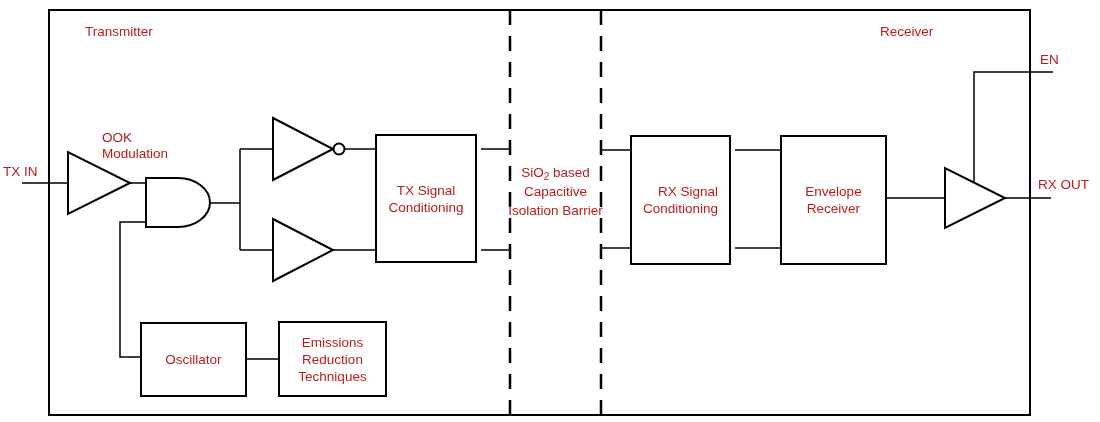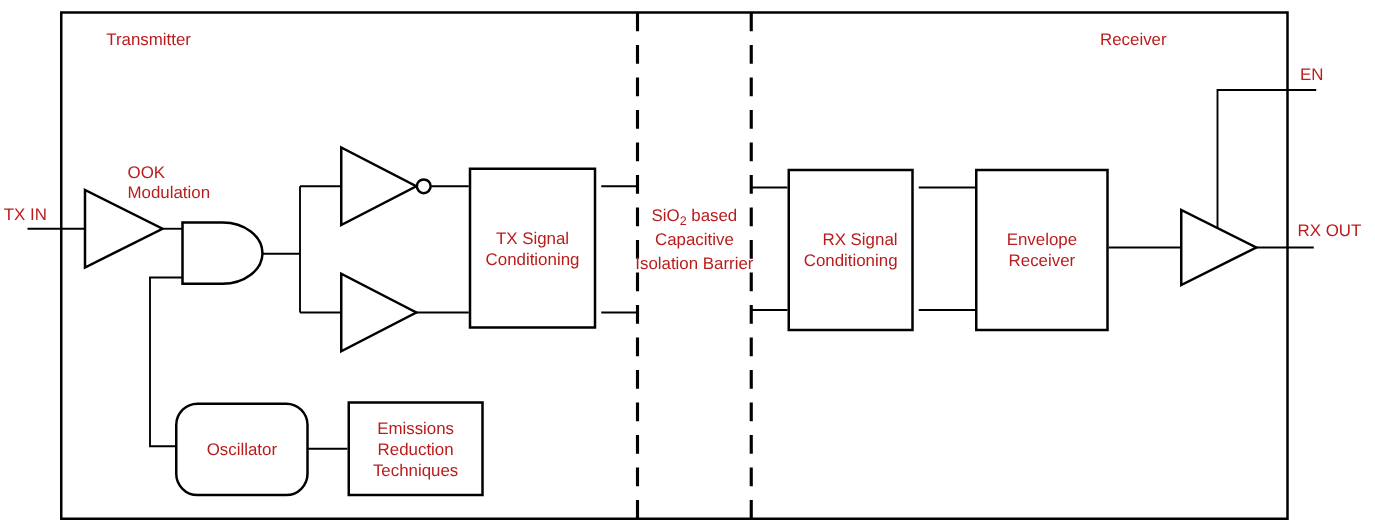--- a/index.html
+++ b/index.html
@@ -42,21 +42,21 @@
   .barrier-label sub { font-size: 10px; line-height: 0; vertical-align: -3px; }
   .lbl-transmitter { left: 85px;  top: 24px; }
   .lbl-receiver    { left: 880px; top: 24px; }
   .lbl-txin        { left: 3px;   top: 164px; }
   .lbl-en          { left: 1040px; top: 52px; }
   .lbl-rxout       { left: 1038px; top: 177px; }
   .lbl-ook         { left: 102px; top: 130px; width: 100px; }
   .box-txsc { left: 375px; top: 134px; width: 102px; height: 129px; }
   .box-rxsc { left: 630px; top: 135px; width: 101px; height: 130px; text-align: right; }
   .box-env  { left: 780px; top: 135px; width: 107px; height: 130px; }
-  .box-osc  { left: 140px; top: 322px; width: 107px; height: 75px; border-radius: 18px; }
+  .box-osc  { left: 140px; top: 322px; width: 107px; height: 75px; }
   .box-emi  { left: 278px; top: 321px; width: 109px; height: 76px; }
 </style>
 </head>
 <body>
 
 <div class="stage">
 
   <svg width="1100" height="422" viewBox="0 0 1100 422">
 
     <rect x="49" y="10" width="981" height="405" fill="none" stroke="#000" stroke-width="2"></rect>

